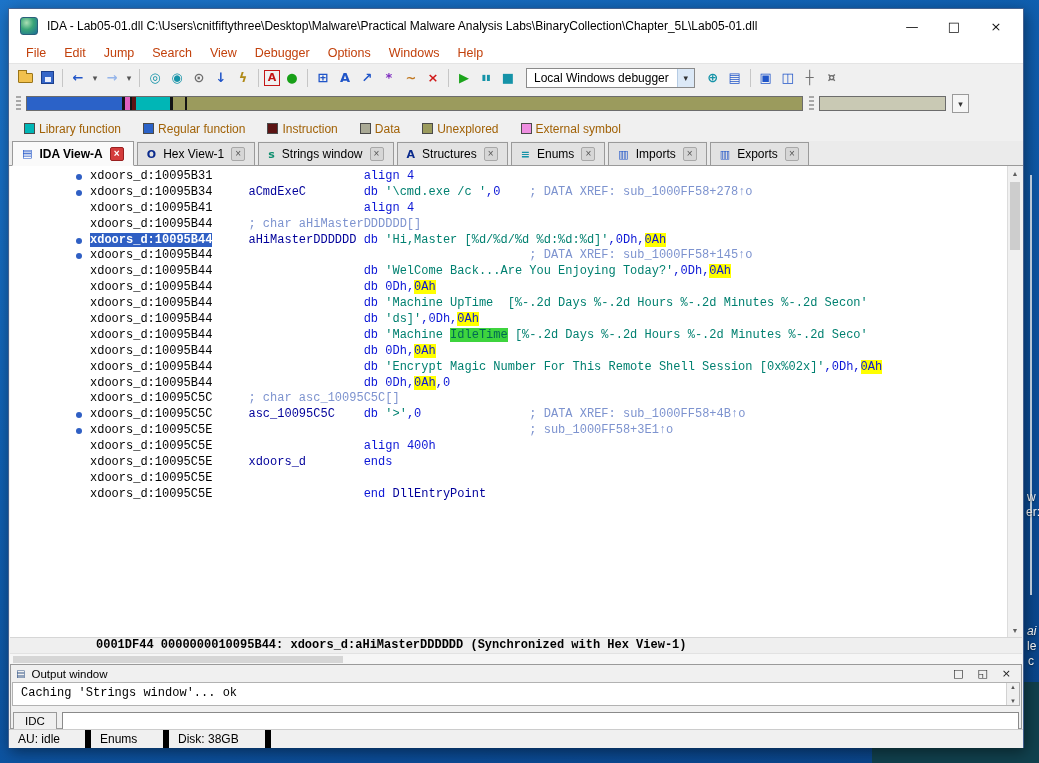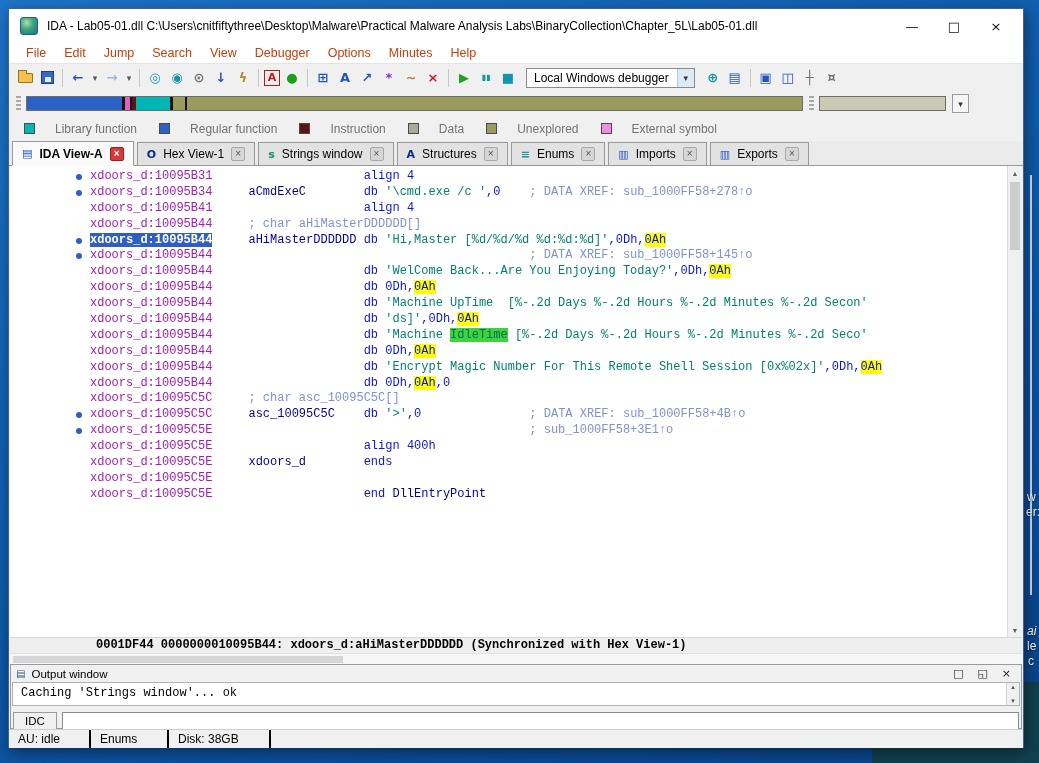--- a/index.html
+++ b/index.html
@@ -57,42 +57,42 @@
   .grip { width:5px; height:16px; margin:0 5px 0 2px; flex:none;
     background: repeating-linear-gradient(180deg, #a8a8a8 0 2px, #f0f0f0 2px 4px); }
   .band { height:15px; display:flex; border:1px solid #6c6c6c; flex:none; }
   .band-seg { height:100%; flex:none; }
   .band-dropdown { width:17px; height:19px; margin-left:6px; border:1px solid #9a9a9a; background:#f6f6f6;
     display:flex; align-items:center; justify-content:center; font-size:9px; color:#333; }
 
   
   .legendrow { position:absolute; top:107px; left:0; right:0; height:25px; background:#f0f0f0;
     display:flex; align-items:center; gap:22px; padding-left:15px; }
-  .legend-item { display:flex; align-items:center; gap:20px; font-size:12px; color:#737373; }
+  .legend-item { display:flex; align-items:center; gap:4px; font-size:12px; color:#a16207; }
   .legend-swatch { width:11px; height:11px; border:1px solid #4a4a4a; flex:none; }
 
   
   .tabbar { position:absolute; top:132px; left:0; right:0; height:25px; background:#ebebeb;
     border-bottom:1px solid #9a9a9a; display:flex; align-items:flex-end; padding-left:3px; }
   .tab { height:23px; display:flex; align-items:center; gap:7px; padding:0 9px;
     border:1px solid #9a9a9a; border-bottom:none; background:#e2e2e2; font-size:12px;
     margin-right:3px; color:#000; }
   .tab.active { background:#fafafa; height:25px; margin-bottom:-1px; border-bottom:1px solid #fafafa; font-weight:bold; }
   .tab-icon { font-size:11px; font-weight:bold; font-family:"DejaVu Sans", sans-serif; }
   .tab-close { width:14px; height:14px; display:flex; align-items:center; justify-content:center;
     font-size:10px; line-height:1; background:#d6d6d6; color:#555; border:1px solid #a8a8a8; border-radius:2px; font-weight:normal; }
   .tab.active .tab-close { background:#d43c3c; color:#fff; border-color:#992020; font-weight:bold; }
 
   
   .listing { position:absolute; top:157px; left:1px; right:1px; height:471px; background:#ffffff; overflow:hidden; }
   .asm-lines { padding-top:3px; }
   .asm-line { position:relative; height:15.9px; line-height:15.9px; white-space:pre;
     font-family:"Liberation Mono","DejaVu Sans Mono",monospace; font-size:12px; padding-left:80px; }
   .dot { position:absolute; left:66px; top:5px; width:6px; height:6px; border-radius:50%; background:#2f5fc4; }
-  .addr { color:#a21caf; }
+  .addr { color:#000000; }
   .addr.sel { background:#2f5fc4; color:#ffffff; font-weight:bold; }
   .tk-p { color:#000; }
   .tk-k { color:#0b16d6; }
   .tk-n { color:#0b16d6; }
   .tk-m { color:#00009a; }
   .tk-s { color:#008070; }
   .tk-c { color:#7d93cf; }
   .tk-y { color:#0b16d6; background:#ffff00; }
   .tk-g { color:#006a52; background:#3ed43e; }
 
@@ -124,21 +124,21 @@
     align-items:center; font-size:6px; color:#555; padding:1px 0; }
   .ow-inputrow { display:flex; align-items:center; height:21px; margin-top:1px; padding:14px 2px; gap:5px; }
   .idc-btn { width:44px; height:19px; background:#f0f0f0; border:1px solid #9a9a9a; font-size:11.5px;
     display:flex; align-items:center; justify-content:center; color:#000; }
   .ow-input { flex:1; height:19px; border:1px solid #8a8a8a; background:#fff; font-size:12px; padding:0 4px;
     font-family:"Liberation Sans", sans-serif; }
 
   
   .statusbar { position:absolute; top:720px; left:0; right:0; height:19px; background:#f0f0f0;
     border-top:1px solid #cccccc; display:flex; align-items:stretch; font-size:12px; color:#000; }
-  .sb-cell { display:flex; align-items:center; padding:0 9px; border-right:2px solid #000000; white-space:nowrap; }
+  .sb-cell { display:flex; align-items:center; padding:0 9px; border-right:6px solid #000000; white-space:nowrap; }
   .sb-cell:nth-child(1){ width:82px; } .sb-cell:nth-child(2){ width:78px; } .sb-cell:nth-child(3){ width:102px; }
 </style>
 </head>
 <body>
 
 <div class="desk-line"></div>
 <div class="desk-dark-br"></div>
 <div class="desk-dark-r"></div>
 <div id="frags">
     <span class="frag" style="left: 1027px; top: 490px;">w</span>
@@ -162,21 +162,21 @@
   </div>
 
   <div class="menubar" id="menubar">
       <span class="menu-item">File</span>
       <span class="menu-item">Edit</span>
       <span class="menu-item">Jump</span>
       <span class="menu-item">Search</span>
       <span class="menu-item">View</span>
       <span class="menu-item">Debugger</span>
       <span class="menu-item">Options</span>
-      <span class="menu-item">Minutes</span>
+      <span class="menu-item">Windows</span>
       <span class="menu-item">Help</span>
     </div>
 
   <div class="toolbar" id="toolbar">
       <span class="tb-icon">
         <span class="folder"></span>
       </span>
       <span class="tb-icon">
         <span class="disk"></span>
       </span>

